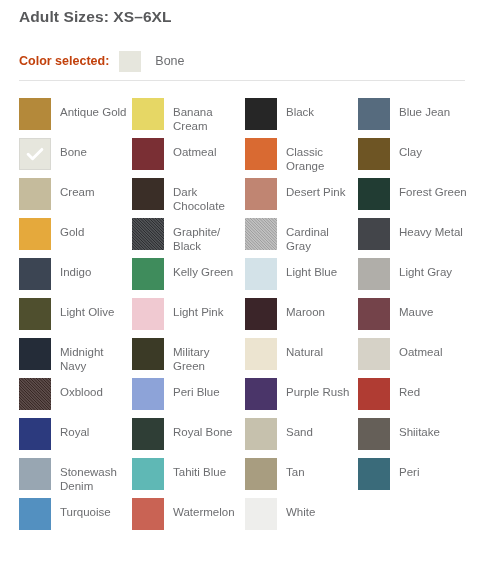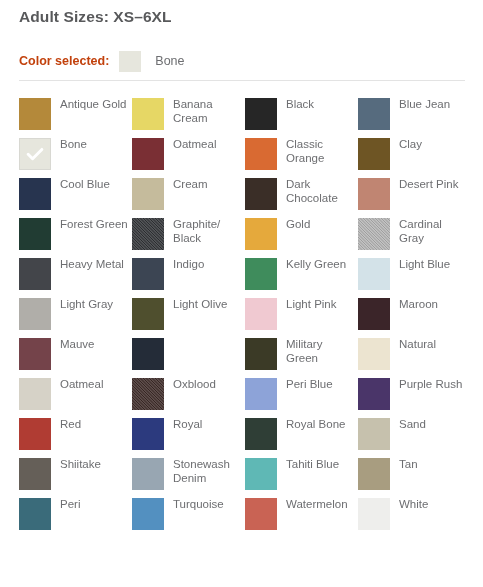--- a/index.html
+++ b/index.html
@@ -109,21 +109,21 @@
   .check-icon {
     position: absolute;
     left: 50%;
     top: 50%;
     transform: translate(-50%, -50%);
     width: 22px;
     height: 22px;
   }
   .swatch-label {
     margin-left: 9px;
-    margin-top: 0;
+    margin-top: 8px;
     font-size: 11.5px;
     line-height: 13.5px;
     color: #6d6e71;
     max-width: 70px;
   }
 </style>
 </head>
 <body>
 
 <div class="page">
@@ -169,48 +169,44 @@
       </div>
       <div class="swatch-item">
         <div class="swatch-chip" style="background: rgb(217, 106, 50);"></div>
         <div class="swatch-label">Classic Orange</div>
       </div>
       <div class="swatch-item">
         <div class="swatch-chip" style="background: rgb(110, 85, 36);"></div>
         <div class="swatch-label">Clay</div>
       </div>
       <div class="swatch-item">
-        <div class="swatch-chip" style="background: rgb(39, 52, 79);"></div>
-        <div class="swatch-label">Cool Blue</div>
-      </div>
-      <div class="swatch-item">
         <div class="swatch-chip" style="background: rgb(197, 187, 156);"></div>
         <div class="swatch-label">Cream</div>
       </div>
       <div class="swatch-item">
         <div class="swatch-chip" style="background: rgb(58, 46, 39);"></div>
         <div class="swatch-label">Dark Chocolate</div>
       </div>
       <div class="swatch-item">
         <div class="swatch-chip" style="background: rgb(192, 133, 114);"></div>
         <div class="swatch-label">Desert Pink</div>
       </div>
       <div class="swatch-item">
         <div class="swatch-chip" style="background: rgb(33, 60, 51);"></div>
         <div class="swatch-label">Forest Green</div>
       </div>
       <div class="swatch-item">
+        <div class="swatch-chip" style="background: rgb(229, 169, 60);"></div>
+        <div class="swatch-label">Gold</div>
+      </div>
+      <div class="swatch-item">
         <div class="swatch-chip textured" style="background: rgb(48, 50, 54);"></div>
         <div class="swatch-label">Graphite/ Black</div>
       </div>
       <div class="swatch-item">
-        <div class="swatch-chip" style="background: rgb(229, 169, 60);"></div>
-        <div class="swatch-label">Gold</div>
-      </div>
-      <div class="swatch-item">
         <div class="swatch-chip textured" style="background: rgb(182, 182, 182);"></div>
         <div class="swatch-label">Cardinal Gray</div>
       </div>
       <div class="swatch-item">
         <div class="swatch-chip" style="background: rgb(67, 69, 74);"></div>
         <div class="swatch-label">Heavy Metal</div>
       </div>
       <div class="swatch-item">
         <div class="swatch-chip" style="background: rgb(60, 69, 83);"></div>
         <div class="swatch-label">Indigo</div>
@@ -238,20 +234,21 @@
       <div class="swatch-item">
         <div class="swatch-chip" style="background: rgb(59, 37, 41);"></div>
         <div class="swatch-label">Maroon</div>
       </div>
       <div class="swatch-item">
         <div class="swatch-chip" style="background: rgb(116, 67, 74);"></div>
         <div class="swatch-label">Mauve</div>
       </div>
       <div class="swatch-item">
         <div class="swatch-chip" style="background: rgb(36, 44, 56);"></div>
+        <div class="swatch-label">Midnight Navy</div>
       </div>
       <div class="swatch-item">
         <div class="swatch-chip" style="background: rgb(59, 58, 38);"></div>
         <div class="swatch-label">Military Green</div>
       </div>
       <div class="swatch-item">
         <div class="swatch-chip" style="background: rgb(236, 228, 208);"></div>
         <div class="swatch-label">Natural</div>
       </div>
       <div class="swatch-item">

